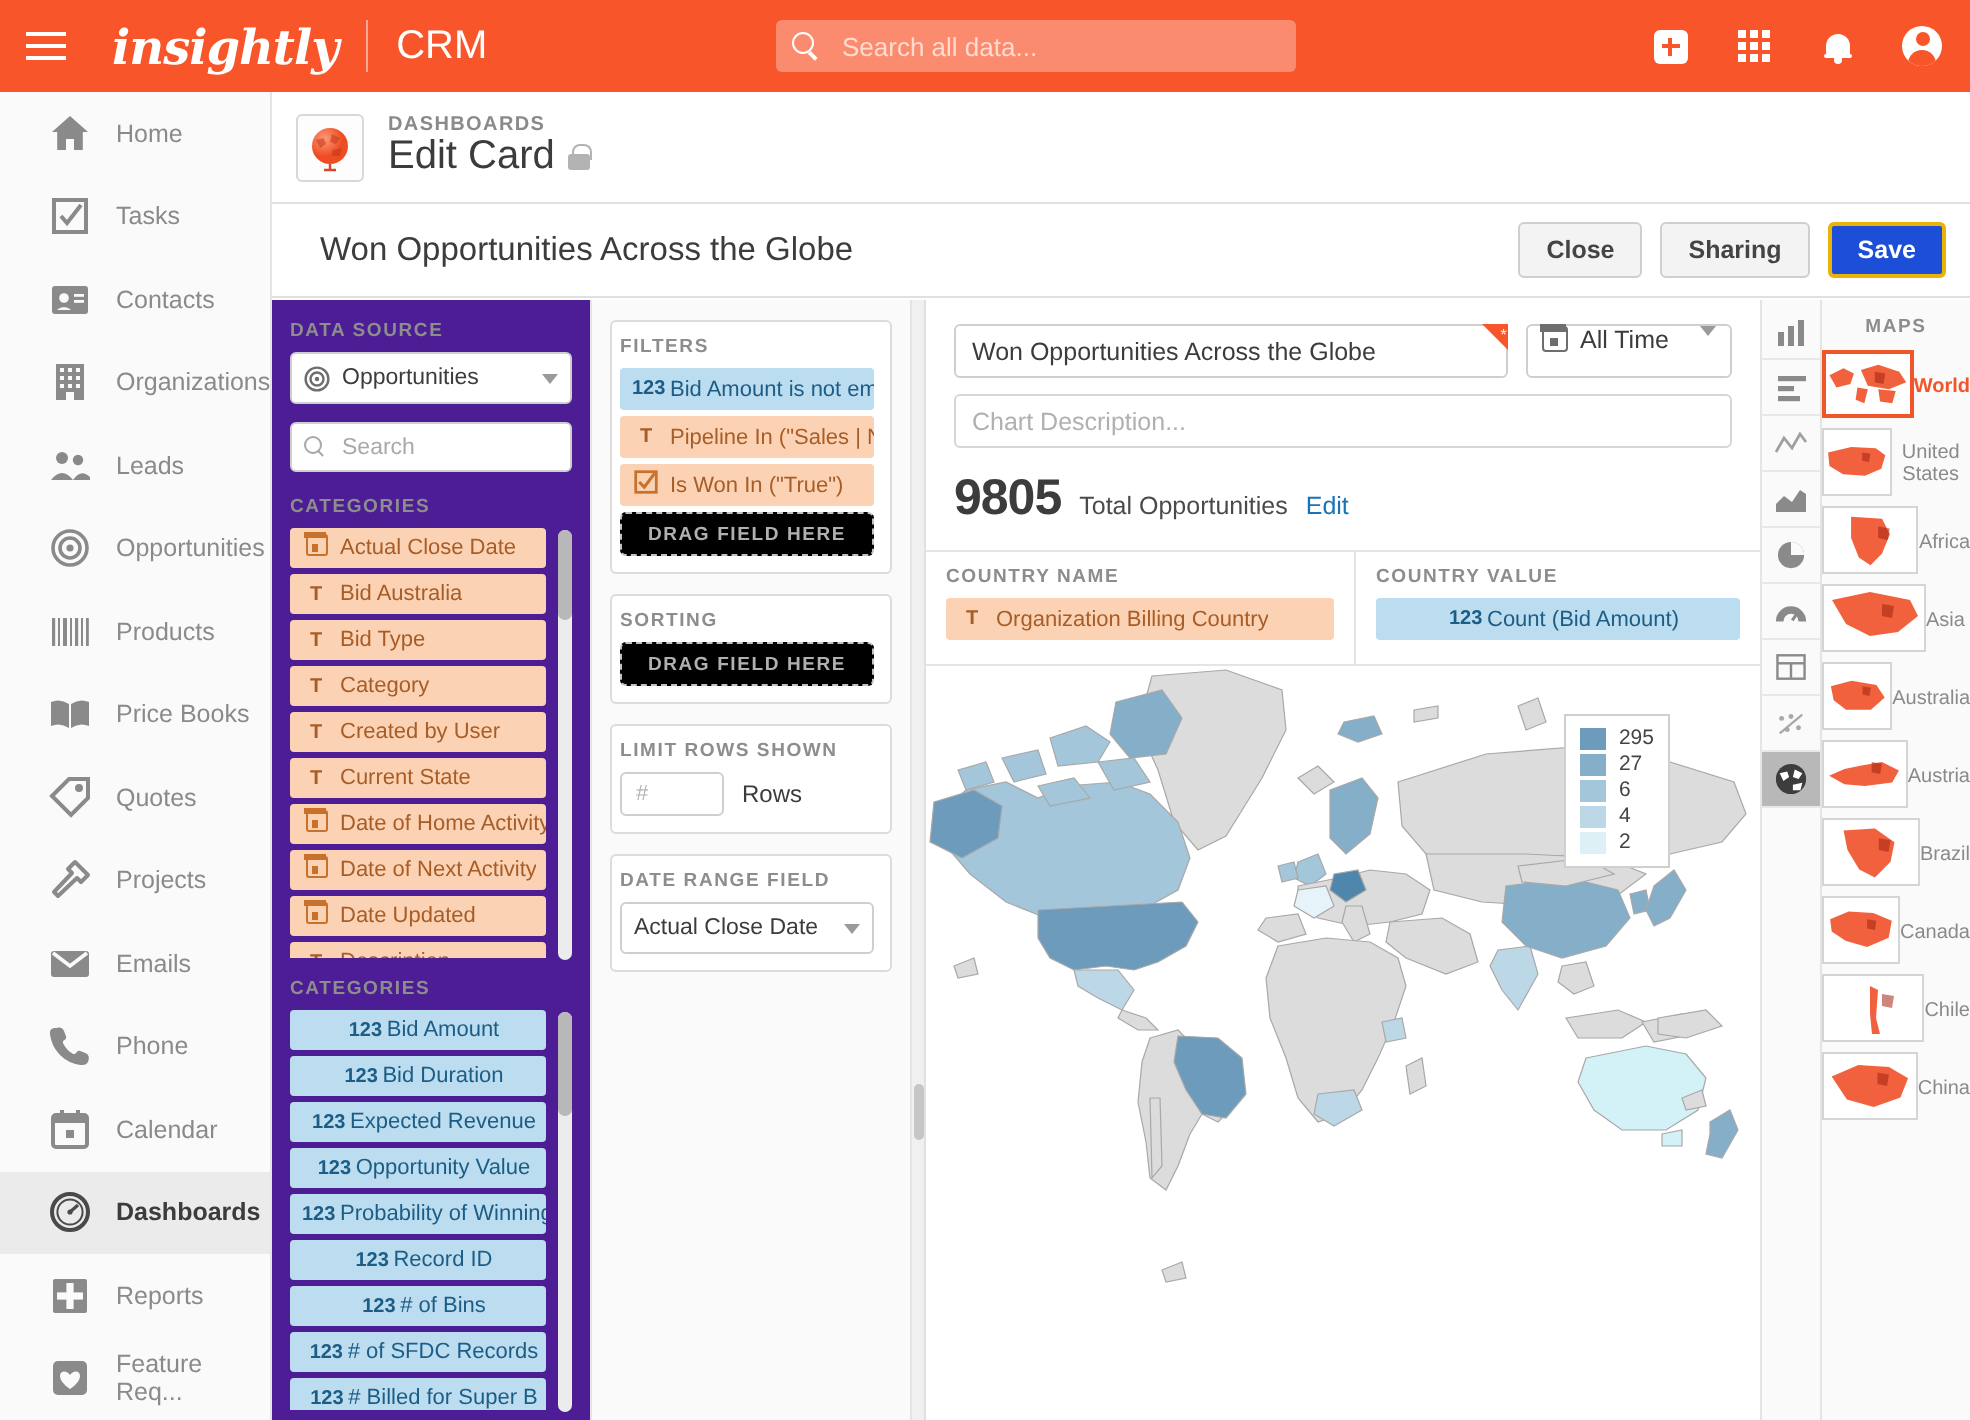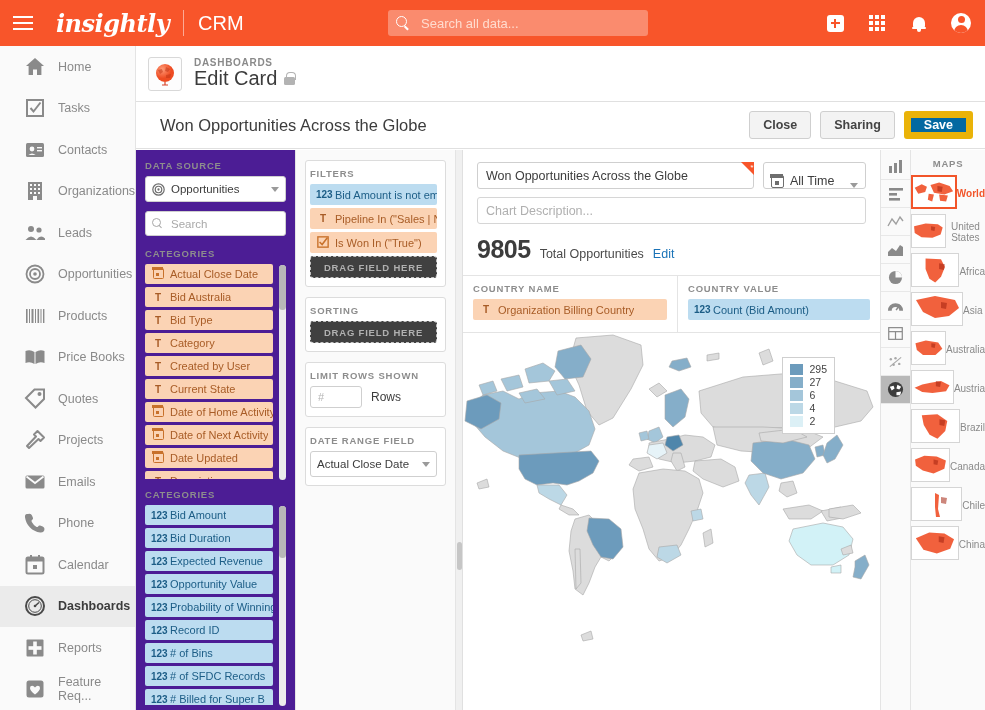--- a/index.html
+++ b/index.html
@@ -82,21 +82,21 @@
   .page-title { font-size:20px; color:#3c3c3c; display:flex; align-items:center; gap:7px; margin-top:-1px;}
   .lock-ic { width:11px; height:13px; position:relative; display:inline-block; }
   .lock-ic::before { content:""; position:absolute; left:1.5px; top:0; width:8px; height:7px; border:1.8px solid #b3b3b3; border-bottom:none; border-radius:4px 4px 0 0;}
   .lock-ic::after { content:""; position:absolute; left:0; top:5px; width:11px; height:8px; background:#b3b3b3; border-radius:1.5px;}
 
   .title-bar { height:47px; display:flex; align-items:center; padding:0 12px 0 24px; border-bottom:1px solid #e0e0e0; }
   .title-bar .ttxt { font-size:16.5px; color:#3c3c3c; flex:1; }
   .btn { height:28px; padding:0 13px; border-radius:3px; font-size:12.5px; font-weight:bold;
          display:flex; align-items:center; cursor:pointer; }
   .btn-plain { background:#f3f3f3; border:1px solid #cfcfcf; color:#444; margin-left:9px;}
-  .btn-save { background:#0369a1; color:#fff; border:7px solid #eab308; margin-left:9px;}
+  .btn-save { background:#1d4ed8; color:#fff; border:2px solid #eab308; margin-left:9px;}
 
   .workspace { position:absolute; top:104px; left:0; width:849px; height:560px; display:flex; }
 
   
   .col-ds { width:160px; background:#4c1d95; border-right:1px solid #e4e4e4; padding:10px 9px 0 9px; position:relative; overflow:hidden;}
   .sect-label { font-size:9.5px; letter-spacing:.8px; color:#8d8d8d; font-weight:bold; text-transform:uppercase; margin-bottom:5px;}
   .ds-select {
     height:26px; background:#fff; border:1px solid #cfcfcf; border-radius:3px;
     display:flex; align-items:center; padding:0 6px; font-size:11.5px; color:#3c3c3c; cursor:pointer;
   }
@@ -109,35 +109,35 @@
   .ds-search input{border:none;outline:none;font-size:11.5px;width:110px;font-family:"Liberation Sans",sans-serif;color:#555;}
   .ds-search input::placeholder{color:#a9a9a9;}
 
   .catblock { margin-top:12px; position:relative; }
   .catlist { position:relative; overflow:hidden; }
   .pill {
     height:20px; border-radius:2px; display:flex; align-items:center; padding-left:6px;
     font-size:11px; margin-bottom:3px; cursor:pointer; width:128px;
   }
   .pill-cat { background:#fbd3b4; color:#a85c26; }
-  .pill-num { background:#bcdcf0; color:#1c5d86; }
+  .pill-num { background:#bcdcf0; color:#1c5d86;justify-content:center; }
   .pill .ptype { font-weight:bold; font-size:10px; margin-right:5px; width:14px; text-align:center; flex:0 0 14px;}
   .pill .ptxt { white-space:nowrap; overflow:hidden; }
   .cal-ic { width:11px; height:11px; border:1.6px solid #c8712b; border-radius:1.5px; position:relative; display:inline-block; }
   .cal-ic::before { content:""; position:absolute; left:-1.6px; top:-1.6px; width:11px; height:3px; background:#c8712b;}
   .cal-ic::after { content:""; position:absolute; left:2px; top:4px; width:3.5px; height:3.5px; background:#c8712b;}
   .scroll-track { position:absolute; right:0; top:0; width:7px; background:#ececec; border-radius:4px; }
   .scroll-thumb { position:absolute; right:0; width:7px; background:#b8b8b8; border-radius:4px; }
 
   
   .col-filters { width:160px; background:#fafafa; border-right:1px solid #e4e4e4; padding:10px 9px 0 9px; overflow:hidden;}
   .panel { background:#fff; border:1px solid #dcdcdc; border-radius:3px; padding:7px 8px 8px 4px; margin-bottom:10px;}
   .dropzone {
     border:1px dashed #c2c2c2; border-radius:3px; height:22px; display:flex; align-items:center; justify-content:center;
-    color:#b0b0b0; font-size:9.5px; letter-spacing:.8px; font-weight:bold; background:#404040;
+    color:#b0b0b0; font-size:9.5px; letter-spacing:.8px; font-weight:bold; background:#000000;
   }
   .small-input { width:52px; height:22px; border:1px solid #cfcfcf; border-radius:3px; background:#fff; outline:none;
     font-size:11px; padding-left:7px; color:#666; font-family:"Liberation Sans",sans-serif;}
   .small-input::placeholder{color:#b5b5b5;}
   .dr-select { height:26px; background:#fff; border:1px solid #cfcfcf; border-radius:3px; display:flex; align-items:center;
     padding:0 6px; font-size:11.5px; color:#3c3c3c; cursor:pointer;}
   .linkblue { color:#1a73b7; font-size:11.5px; cursor:pointer; }
 
   .splitter { width:7px; background:#f0f0f0; position:relative; border-right:1px solid #e0e0e0;}
   .splitter .grip { position:absolute; left:1px; top:392px; width:5px; height:28px; background:#c6c6c6; border-radius:3px;}
@@ -146,21 +146,21 @@
   .col-chart { flex:1; background:#fff; position:relative; overflow:hidden; }
   .chart-head { padding:12px 14px 0 14px; }
   .row1 { display:flex; gap:9px; }
   .title-input {
     flex:1; height:27px; border:1px solid #cfcfcf; border-radius:3px; padding:0 8px;
     font-size:12.5px; color:#3c3c3c; outline:none; font-family:"Liberation Sans",sans-serif; position:relative;
   }
   .title-wrap { position:relative; flex:1; }
   .req-corner { position:absolute; right:0; top:0; width:0;height:0;border-top:13px solid #f8552a;border-left:13px solid transparent;}
   .req-corner i { position:absolute; right:1px; top:-12px; color:#fff; font-size:8px; }
-  .time-select { width:103px; height:27px; border:1px solid #cfcfcf; border-radius:3px; display:flex; align-items:flex-end;
+  .time-select { width:103px; height:27px; border:1px solid #cfcfcf; border-radius:3px; display:flex; align-items:flex-start;
     padding:0 7px; gap:6px; font-size:12.5px; color:#3c3c3c; cursor:pointer;}
   .tcal { width:13px; height:13px; border:1.7px solid #6e6e6e; border-radius:2px; position:relative;}
   .tcal::before{content:"";position:absolute;left:-1.7px;top:-1.7px;width:13px;height:3.2px;background:#6e6e6e;}
   .tcal::after{content:"";position:absolute;left:2.5px;top:4.5px;width:4px;height:4px;background:#6e6e6e;}
   .desc-input { margin-top:8px; width:389px; height:27px; border:1px solid #d6d6d6; border-radius:3px; padding:0 8px;
     font-size:12.5px; outline:none; font-family:"Liberation Sans",sans-serif; color:#555;}
   .desc-input::placeholder{color:#b0b0b0;}
   .totals { margin-top:11px; display:flex; align-items:baseline; gap:9px; }
   .totals .num { font-size:25px; font-weight:bold; color:#3c3c3c; letter-spacing:-0.5px;}
   .totals .lbl { font-size:12.5px; color:#4a4a4a; }

